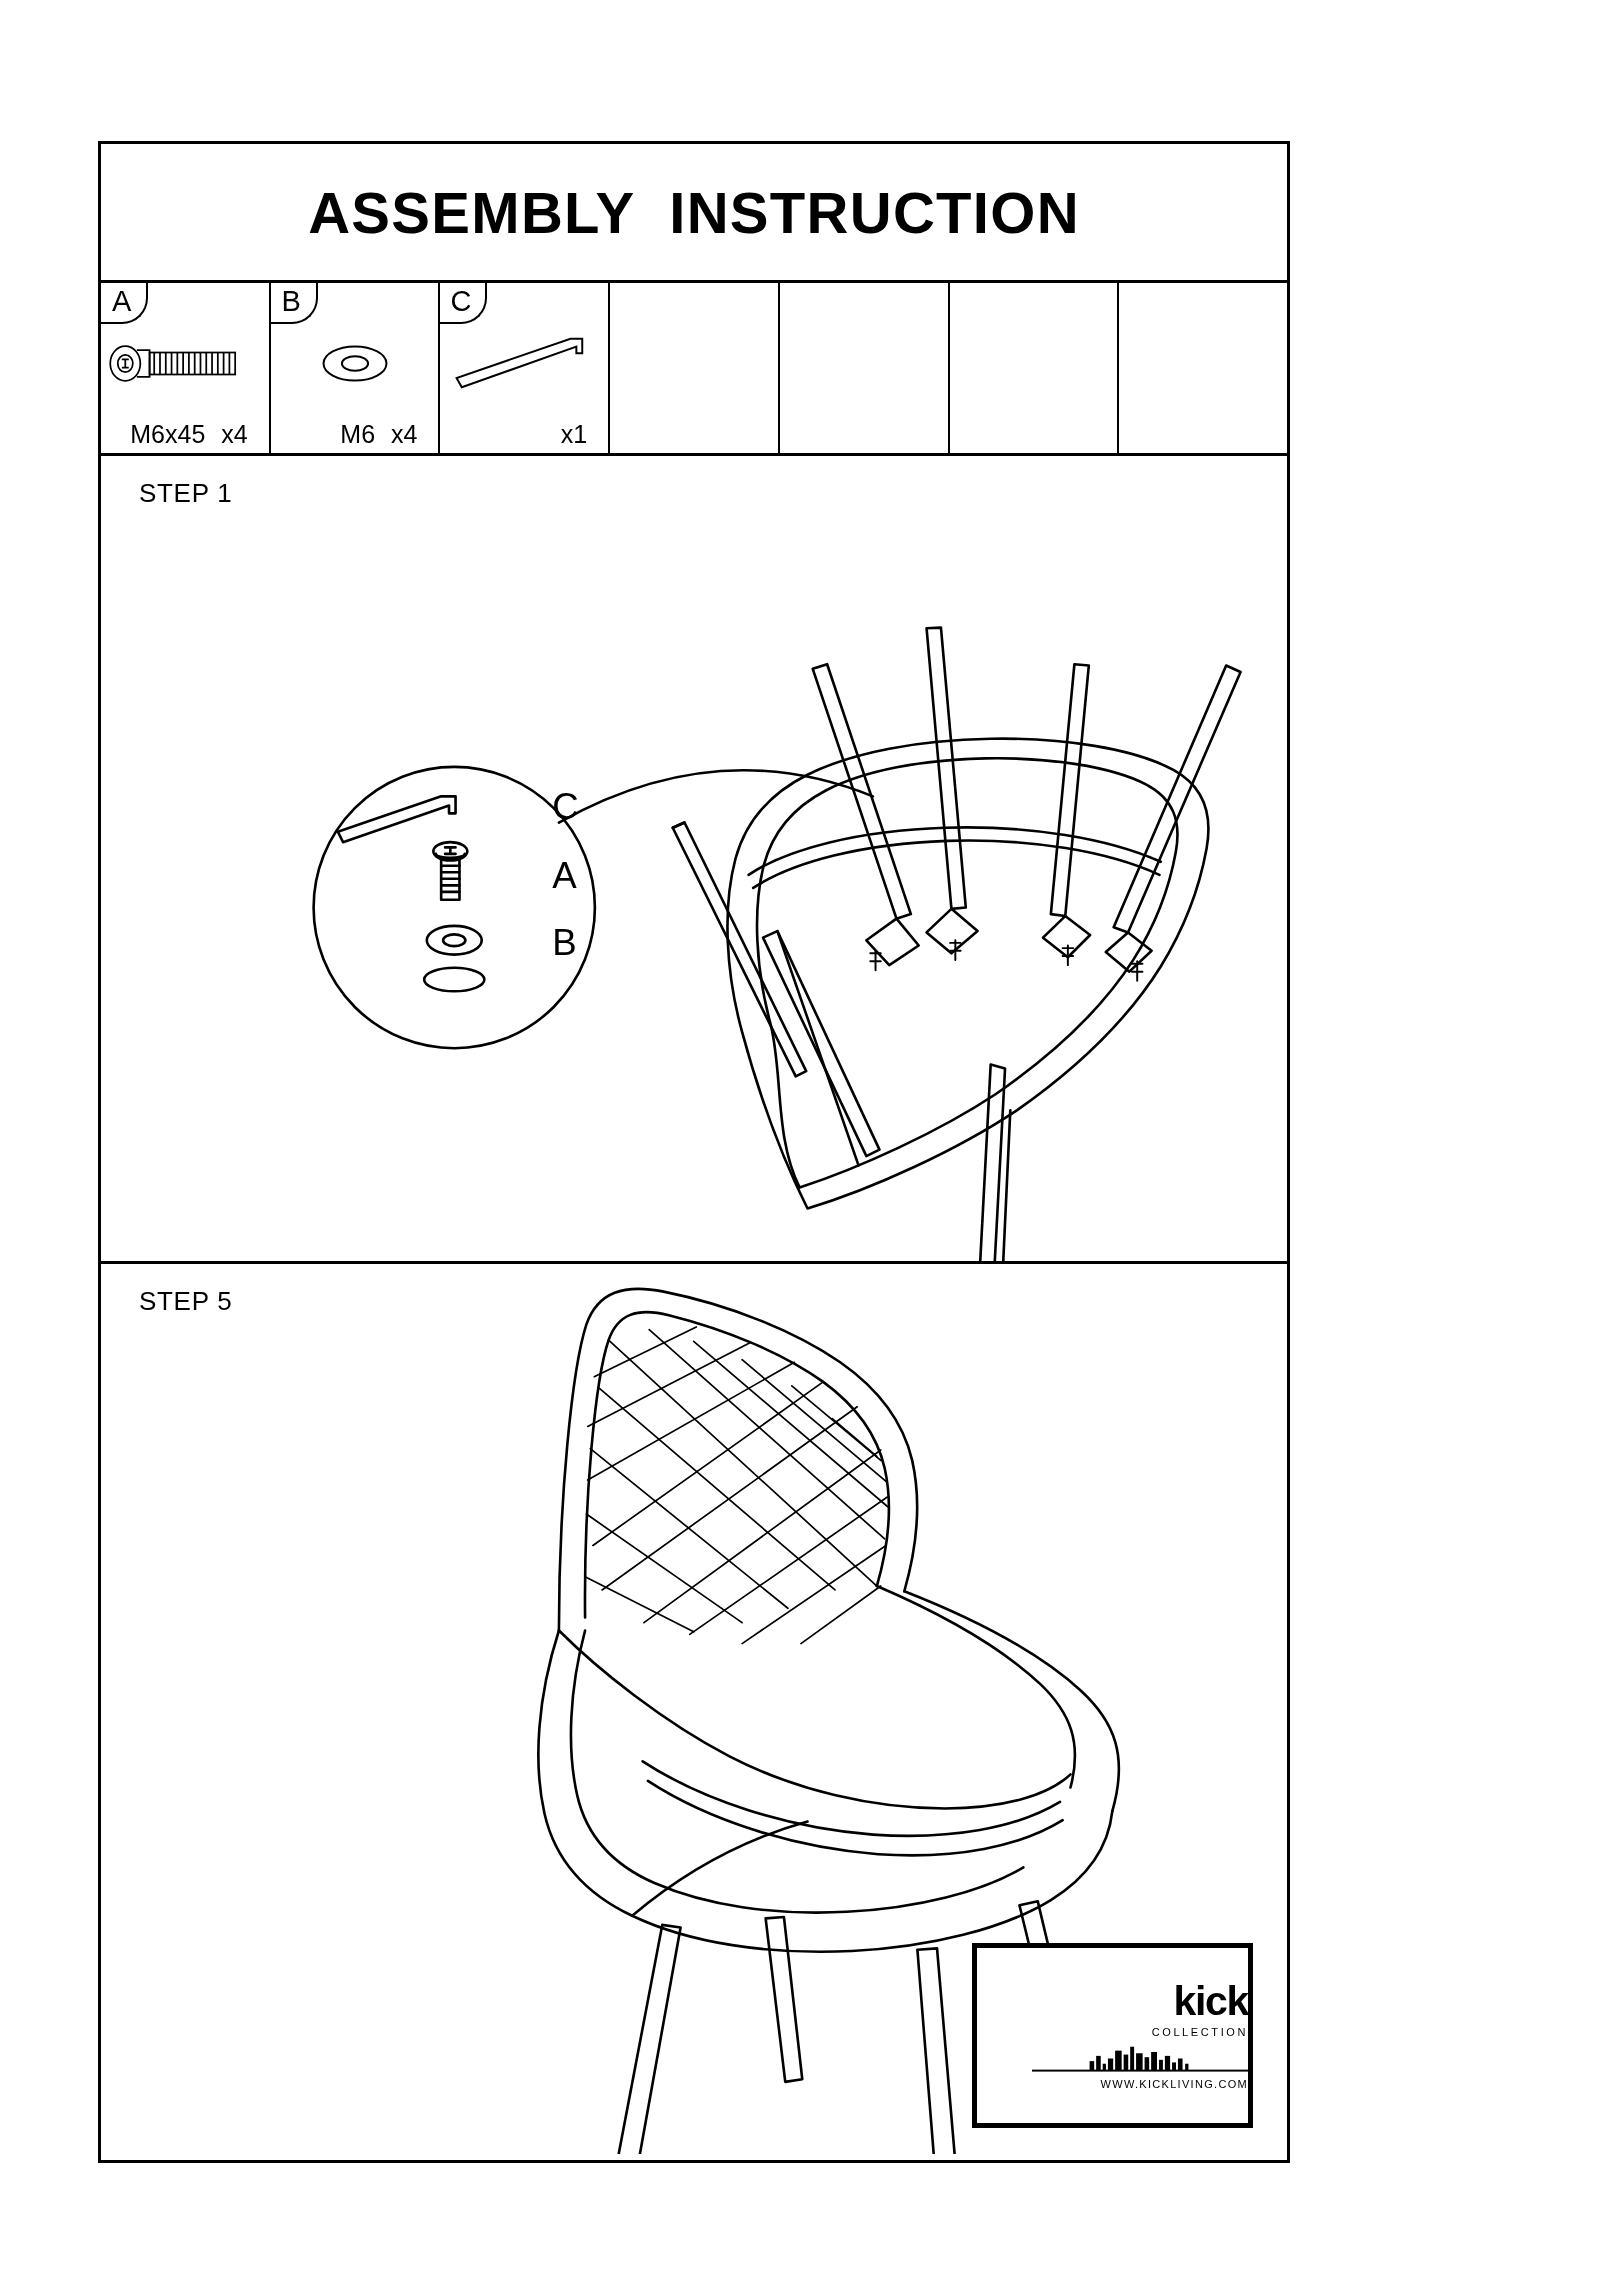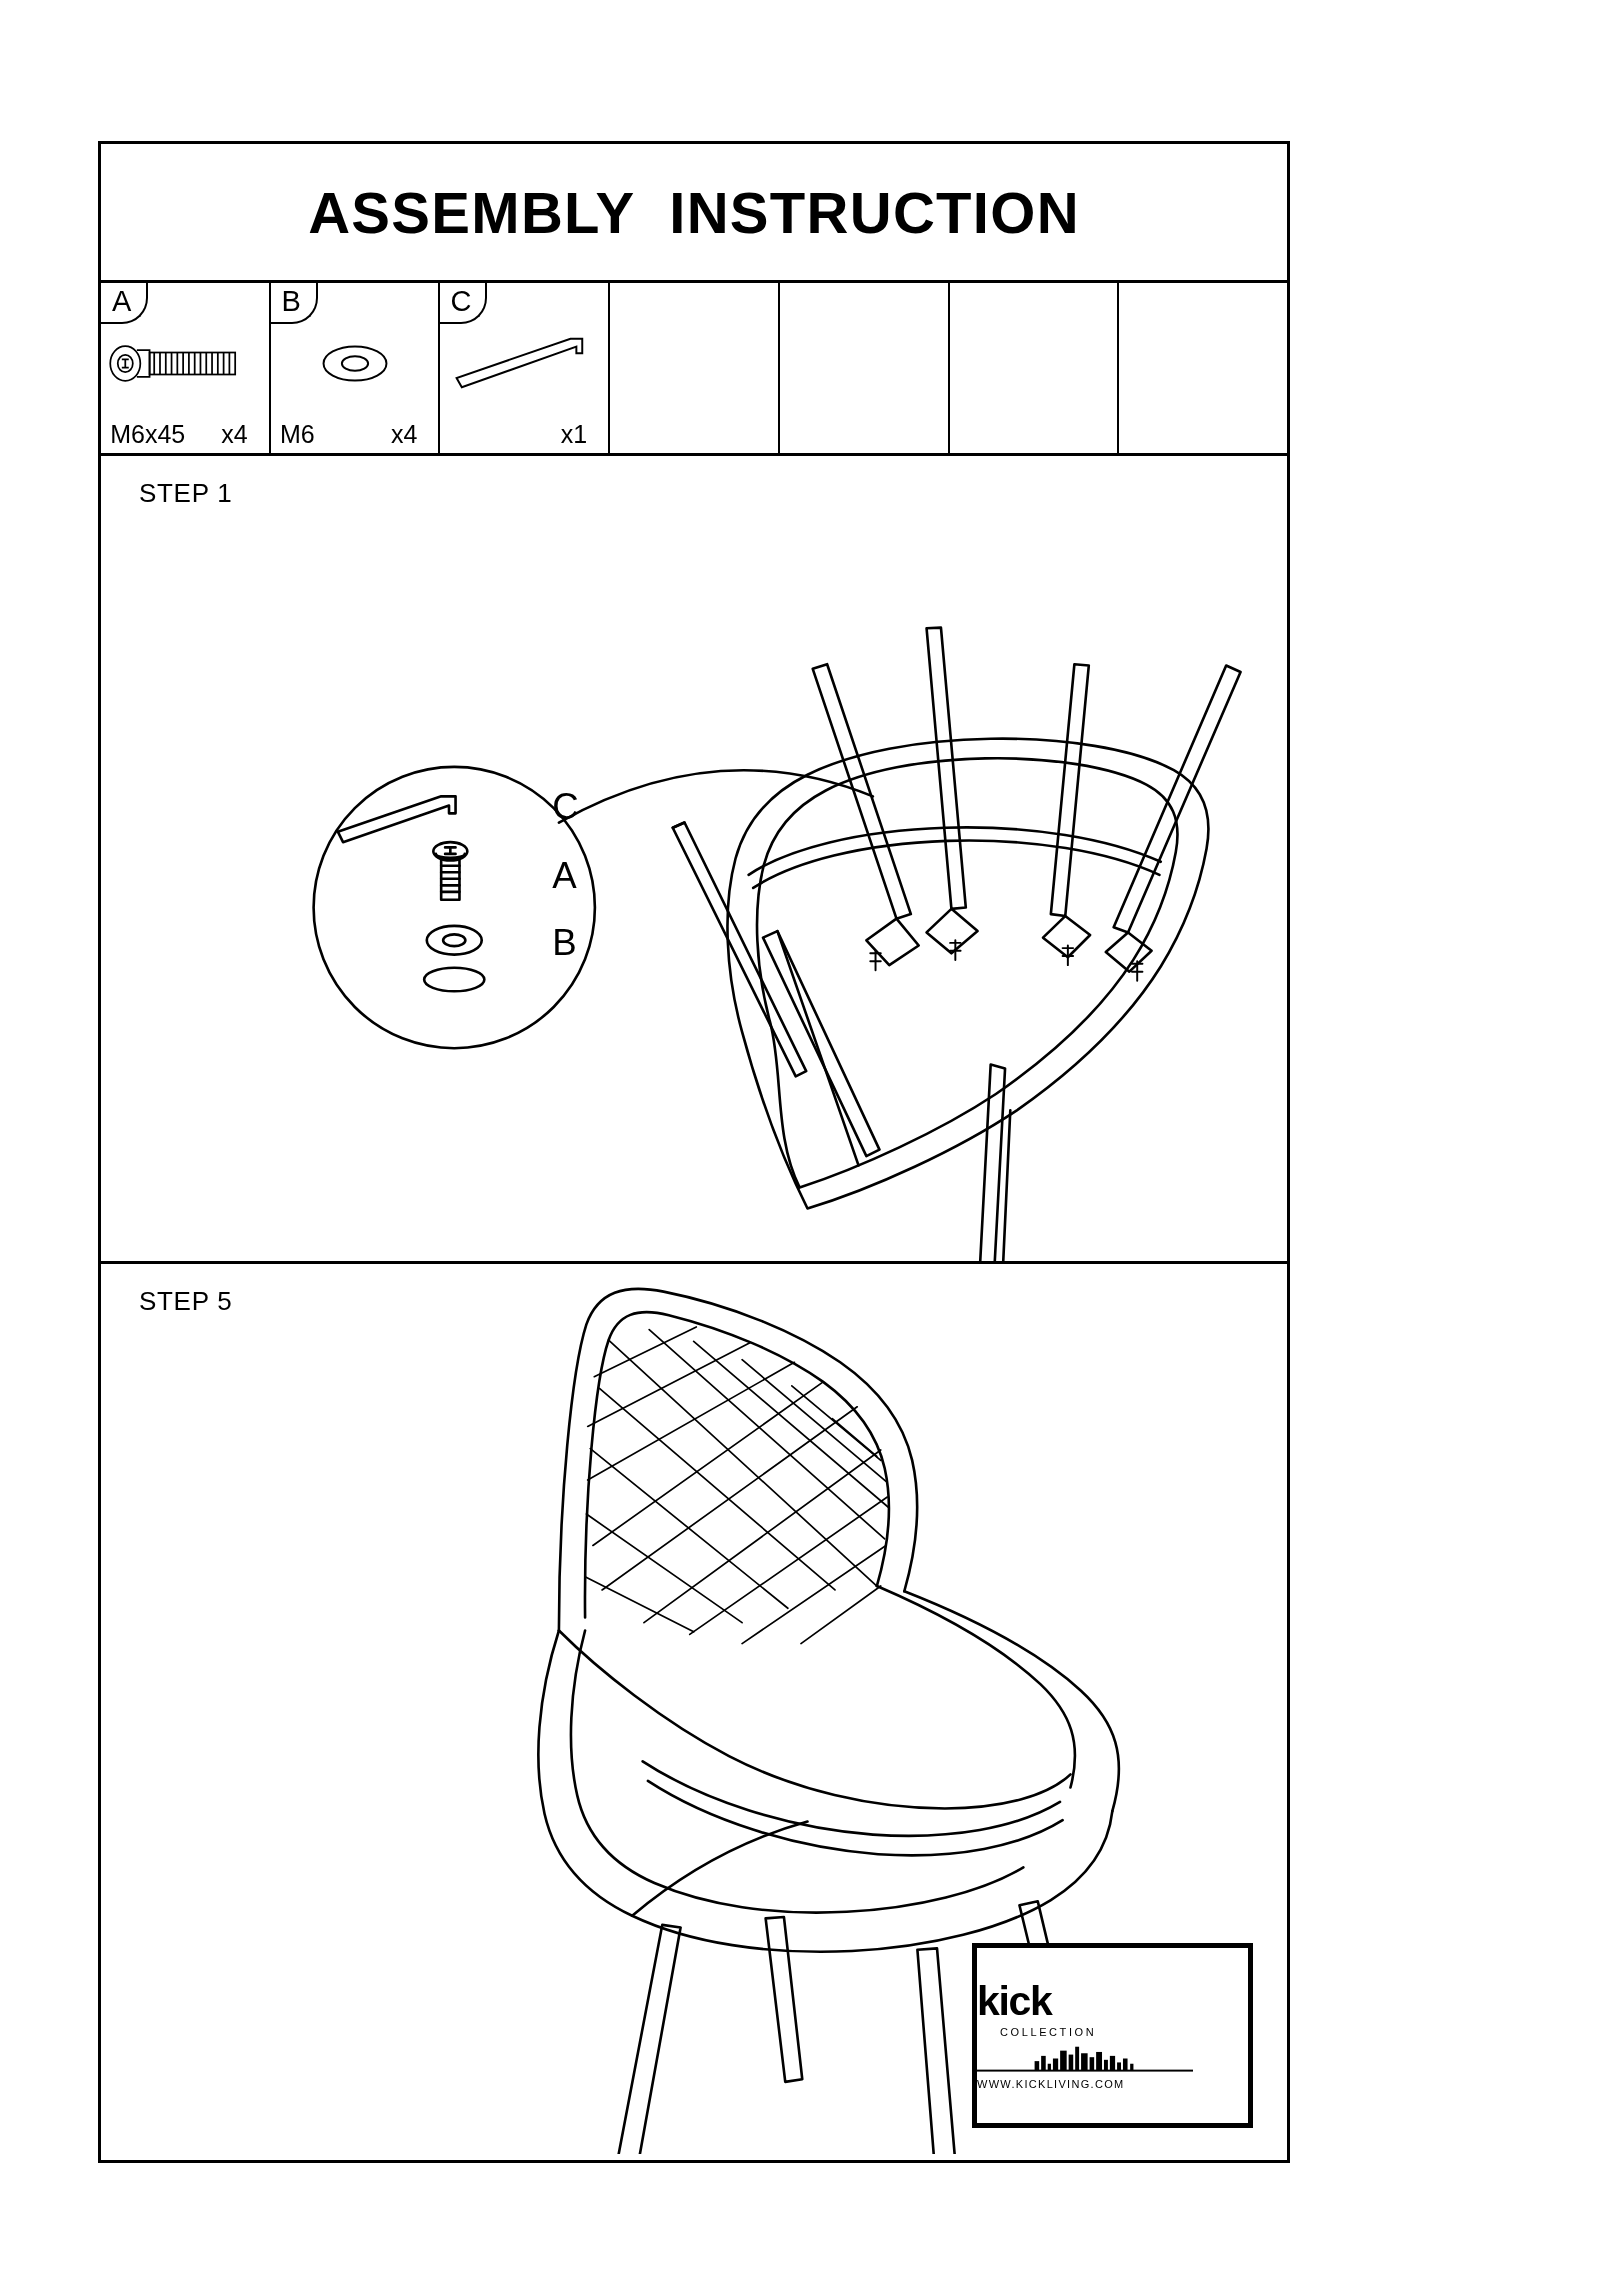--- a/index.html
+++ b/index.html
@@ -87,21 +87,21 @@
     align-items: center;
     justify-content: center;
   }
   .part-foot {
     position: absolute;
     left: 0; bottom: 3.9px;
     width: 100%;
     height: 30px;
     display: flex;
     align-items: center;
-    justify-content: space-between;
+    justify-content: flex-end;
     padding: 0 9.2px;
     box-sizing: border-box;
     font-size: 25px;
   }
   .part-foot .qty { padding-right: 11.8px; margin-left: 16px; }
   
   .step {
     position: absolute;
     left: 0;
     width: 100%;
@@ -134,21 +134,21 @@
     position: absolute;
     right: 34px;
     bottom: 30px;
     width: 281px;
     height: 185px;
     border: 5.9px solid #000;
     box-sizing: border-box;
     background: #fff;
     display: flex;
     flex-direction: column;
-    align-items: flex-start;
+    align-items: flex-end;
     justify-content: center;
   }
   .logo-word {
     font-size: 41px;
     font-weight: bold;
     letter-spacing: -1.3px;
     line-height: 1;
   }
   .logo-sub {
     font-size: 11px;

